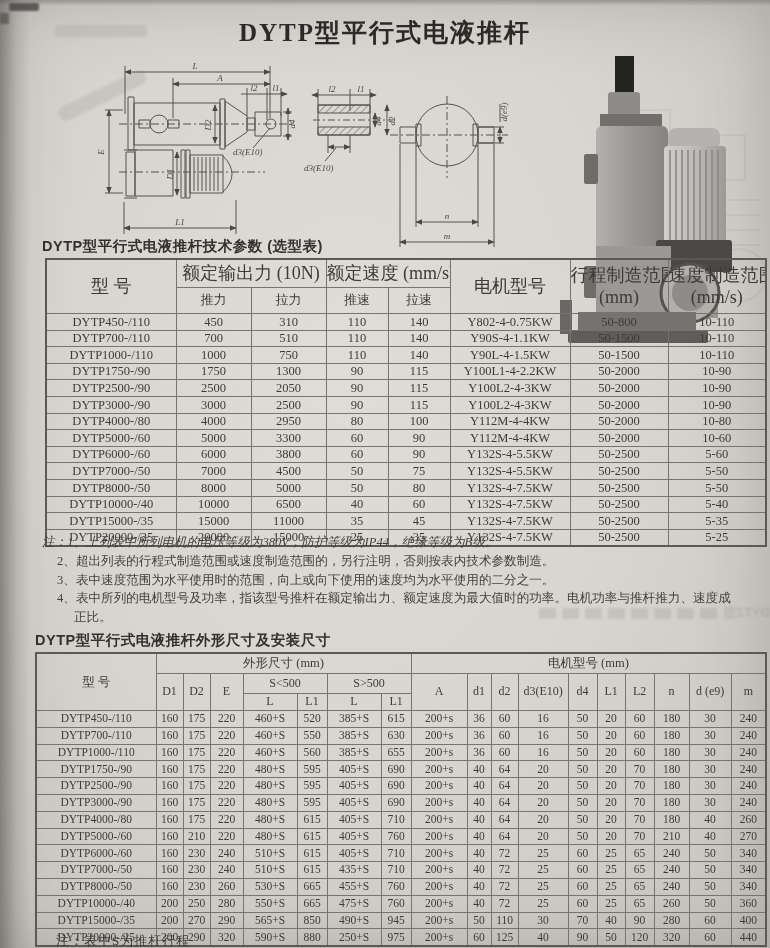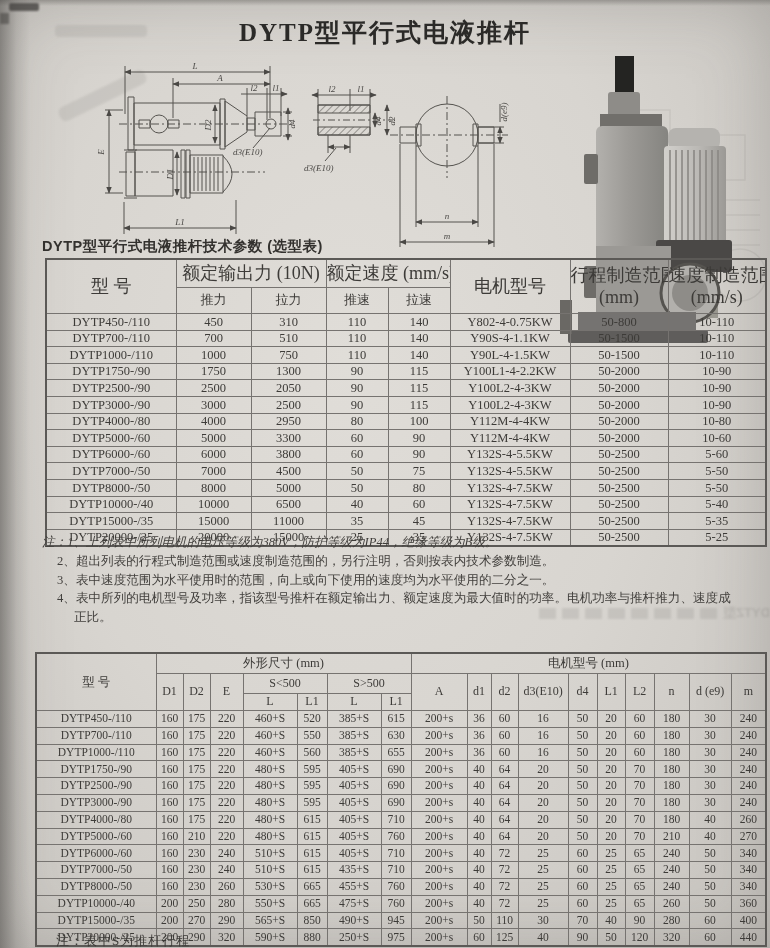--- a/index.html
+++ b/index.html
@@ -439,20 +439,21 @@
       </tbody>
   </table>
 
   <div class="notes">
     <div class="note-line first"><span>注：</span><span>1、上列表中所列电机的电压等级为380V，防护等级为IP44，绝缘等级为B级。</span></div>
     <div class="note-line">2、超出列表的行程式制造范围或速度制造范围的，另行注明，否则按表内技术参数制造。</div>
     <div class="note-line">3、表中速度范围为水平使用时的范围，向上或向下使用的速度均为水平使用的二分之一。</div>
     <div class="note-line">4、表中所列的电机型号及功率，指该型号推杆在额定输出力、额定速度为最大值时的功率。电机功率与推杆推力、速度成正比。</div>
   </div>
 
+  <div class="sec-h sec-h2">DYTP型平行式电液推杆外形尺寸及安装尺寸</div>
 
   <table class="t2">
     <colgroup>
       <col style="width:120px">
         <col style="width:27px">
         <col style="width:27px">
         <col style="width:33px">
       <col style="width:54px">
         <col style="width:30px">
         <col style="width:54px">

